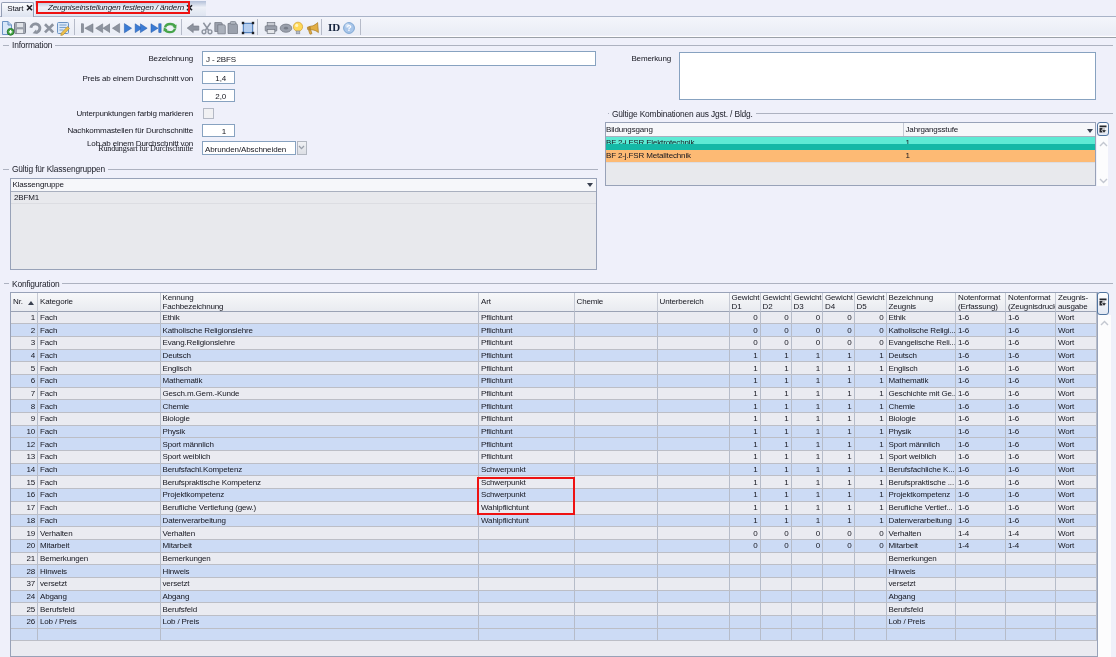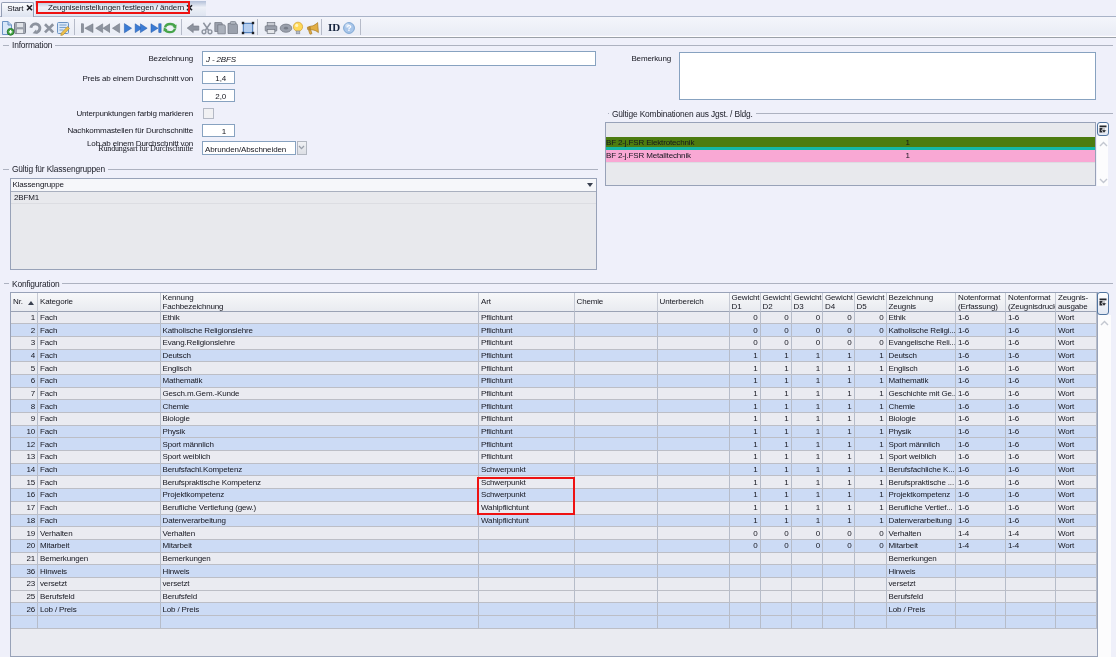--- a/index.html
+++ b/index.html
@@ -25,21 +25,21 @@
 tr.o td{background:#eaebf1;}
 tr.e td{background:#ccdbf5;}
 table.k td.r{text-align:right;padding-right:2px;}
 .scar{position:absolute;width:0;height:0;}
 </style></head><body>
 
 <div class="ab" style="left:0;top:16.2px;width:1116px;height:1px;background:#a9b3c7;"></div>
 <div class="ab" style="left:0.5px;top:1.5px;width:33px;height:15px;background:linear-gradient(#fafbfd,#dde3f0);border:1px solid #939db4;border-bottom:none;border-radius:2px 2px 0 0;box-sizing:border-box;text-align:right;line-height:12px;">Start&nbsp;<svg width="7" height="7" viewBox="0 0 7 7" style="vertical-align:-0.5px;">
       <path d="M1 1.2 L6 6.2 M6 1.2 L1 6.2" stroke="#1c1d24" stroke-width="1.6"></path>
     </svg></div>
-<div class="ab" style="left:35px;top:1px;width:171px;height:15px;background:linear-gradient(#b2bfd8,#edf0f7 42%,#dfe5f1);box-sizing:border-box;text-align:center;line-height:14px;">Zeugniseinstellungen festlegen / ändern&nbsp;<svg width="7" height="7" viewBox="0 0 7 7" style="vertical-align:-0.5px;">
+<div class="ab" style="left:35px;top:1px;width:171px;height:15px;background:linear-gradient(#b2bfd8,#edf0f7 42%,#dfe5f1);box-sizing:border-box;text-align:center;line-height:14px;font-style:italic;">Zeugniseinstellungen festlegen / ändern&nbsp;<svg width="7" height="7" viewBox="0 0 7 7" style="vertical-align:-0.5px;">
       <path d="M1 1.2 L6 6.2 M6 1.2 L1 6.2" stroke="#1c1d24" stroke-width="1.6"></path>
     </svg></div>
 <div class="ab" style="left:0;top:17.2px;width:1116px;height:18.3px;background:linear-gradient(#f4f5fb,#e9ecf5);"></div>
 <div class="ab" style="left:0;top:35.5px;width:1116px;height:1px;background:#fdfdfe;"></div>
 <div class="ab" style="left:0;top:36.5px;width:1116px;height:1.5px;background:#9aa0a8;"></div>
 <svg class="ab" style="left:-1.5px;top:19.5px;" width="16" height="16" viewBox="0 0 16 16">
     <path d="M3.5 1.5h5.5l3.5 3.5v9.5H3.5z" fill="#d9e7f8" stroke="#6b93c4"></path>
     <path d="M9 1.5v3.5h3.5" fill="#b8d0ee" stroke="#6b93c4"></path>
     <circle cx="11.6" cy="11.8" r="3.4" fill="#3fa53f" stroke="#2c7a30"></circle>
     <path d="M11.6 10.1v3.4M9.9 11.8h3.4" stroke="#fff" stroke-width="1.2" fill="none"></path>
@@ -151,38 +151,44 @@
 <div class="legline" style="left:3px;top:168.5px;width:595px;"></div>
 <div class="leglab" style="left:9px;top:164px;">Gültig für Klassengruppen</div>
 <div class="legline" style="left:4px;top:283.3px;width:1109px;"></div>
 <div class="leglab" style="left:9px;top:278.5px;">Konfiguration</div>
 <div class="rlab" style="left:40px;top:54px;width:153px;">Bezeichnung</div>
 <div class="rlab" style="left:40px;top:73.5px;width:153px;">Preis ab einem Durchschnitt von</div>
 <div class="rlab" style="left:40px;top:91px;width:153px;margin-top:48px;">Lob ab einem Durchschnitt von</div>
 <div class="rlab" style="left:40px;top:108.5px;width:153px;">Unterpunktungen farbig markieren</div>
 <div class="rlab" style="left:40px;top:126px;width:153px;">Nachkommastellen für Durchschnitte</div>
 <div class="rlab" style="left:40px;top:143.5px;width:153px;font-family:Liberation Serif, serif;">Rundungsart für Durchschnitte</div>
-<div class="inp" style="left:202px;top:51px;width:394px;height:14.5px;padding:1.5px 0 0 3px;font-style:italic;">J - 2BFS</div>
+<div class="inp" style="left:202px;top:51px;width:394px;height:14.5px;padding:1.5px 0 0 3px;">J - 2BFS</div>
 <div class="inp" style="left:202px;top:71px;width:33px;height:13px;padding:1px 8px 0 0;text-align:right;">1,4</div>
 <div class="inp" style="left:202px;top:88.5px;width:33px;height:13px;padding:1px 8px 0 0;text-align:right;">2,0</div>
 <div class="ab" style="left:203px;top:107.5px;width:11px;height:11px;background:#f1f1f3;border:1px solid #b4b9c5;box-sizing:border-box;"></div>
 <div class="inp" style="left:202px;top:123.5px;width:33px;height:13px;padding:1px 8px 0 0;text-align:right;">1</div>
 <div class="inp" style="left:202px;top:140.5px;width:93.5px;height:14px;padding:2px 0 0 2px;letter-spacing:-0.1px;">Abrunden/Abschneiden</div>
 <div class="ab" style="left:296.5px;top:140.5px;width:10px;height:14px;background:linear-gradient(#f0f1f4,#dddfe5);border:1px solid #b2b7c0;box-sizing:border-box;"></div>
 <svg class="ab" style="left:298px;top:145px;" width="7" height="5" viewBox="0 0 7 5">
     <path d="M1 1 L3.5 3.6 6 1" fill="none" stroke="#9aa0ab" stroke-width="1.3"></path>
   </svg>
 <div class="rlab" style="left:560px;top:54px;width:111px;">Bemerkung</div>
 <div class="inp" style="left:679px;top:52px;width:417px;height:48px;"></div>
 <div class="lst" style="left:604.5px;top:122px;width:491px;height:64px;">
-    <div class="lrow" style="top:14px;height:13px;line-height:12px;background:#4d7c0f;border-bottom:3px solid #14b8a6;box-sizing:border-box;">
+    <div class="lsthead" style="height:14px;line-height:13px;">
+      <span style="position:absolute;left:0.5px;">Bildungsgang</span>
+      <span style="position:absolute;left:300px;">Jahrgangsstufe</span>
+      <span class="tri-d" style="left:481px;top:5.5px;"></span>
+      <span style="position:absolute;left:297px;top:0;bottom:0;width:1px;background:#c6cad4;"></span>
+    </div>
+    <div class="lrow" style="top:14px;height:13px;line-height:12px;background:#5eead4;border-bottom:6px solid #14b8a6;box-sizing:border-box;">
       <span style="position:absolute;left:0.5px;">BF 2-j.FSR Elektrotechnik</span>
       <span style="position:absolute;left:300px;">1</span>
     </div>
-    <div class="lrow" style="top:27px;height:13px;line-height:12px;background:#f9a8d4;border-bottom:1px solid #dcdde2;box-sizing:border-box;">
+    <div class="lrow" style="top:27px;height:13px;line-height:12px;background:#fdba74;border-bottom:1px solid #dcdde2;box-sizing:border-box;">
       <span style="position:absolute;left:0.5px;">BF 2-j.FSR Metalltechnik</span>
       <span style="position:absolute;left:300px;">1</span>
     </div>
   </div>
 <div class="ab" style="left:1097px;top:136px;width:11px;height:50px;background:#fcfcfd;"></div>
 <div class="cbtn" style="left:1096.5px;top:122px;width:12px;height:14px;"></div>
 <svg class="ab" style="left:1098.5px;top:124.5px;" width="9" height="9" viewBox="0 0 9 9">
     <g fill="#26292f">
       <rect x="0.5" y="0.5" width="7" height="1.8"></rect>
       <rect x="0.5" y="3" width="3" height="4.5"></rect>
@@ -575,49 +581,66 @@
           <td class="r"></td>
           <td class="r"></td>
           <td class="r"></td>
           <td class="r"></td>
           <td>Bemerkungen</td>
           <td></td>
           <td></td>
           <td></td>
         </tr>
         <tr class="e">
-          <td class="r">36</td>
+          <td class="r">28</td>
           <td>Hinweis</td>
           <td>Hinweis</td>
           <td></td>
           <td></td>
           <td></td>
           <td class="r"></td>
           <td class="r"></td>
           <td class="r"></td>
           <td class="r"></td>
           <td class="r"></td>
           <td>Hinweis</td>
           <td></td>
           <td></td>
           <td></td>
         </tr>
         <tr class="o">
-          <td class="r">23</td>
+          <td class="r">37</td>
           <td>versetzt</td>
           <td>versetzt</td>
           <td></td>
           <td></td>
           <td></td>
           <td class="r"></td>
           <td class="r"></td>
           <td class="r"></td>
           <td class="r"></td>
           <td class="r"></td>
           <td>versetzt</td>
+          <td></td>
+          <td></td>
+          <td></td>
+        </tr>
+        <tr class="e">
+          <td class="r">24</td>
+          <td>Abgang</td>
+          <td>Abgang</td>
+          <td></td>
+          <td></td>
+          <td></td>
+          <td class="r"></td>
+          <td class="r"></td>
+          <td class="r"></td>
+          <td class="r"></td>
+          <td class="r"></td>
+          <td>Abgang</td>
           <td></td>
           <td></td>
           <td></td>
         </tr>
         <tr class="o">
           <td class="r">25</td>
           <td>Berufsfeld</td>
           <td>Berufsfeld</td>
           <td></td>
           <td></td>

